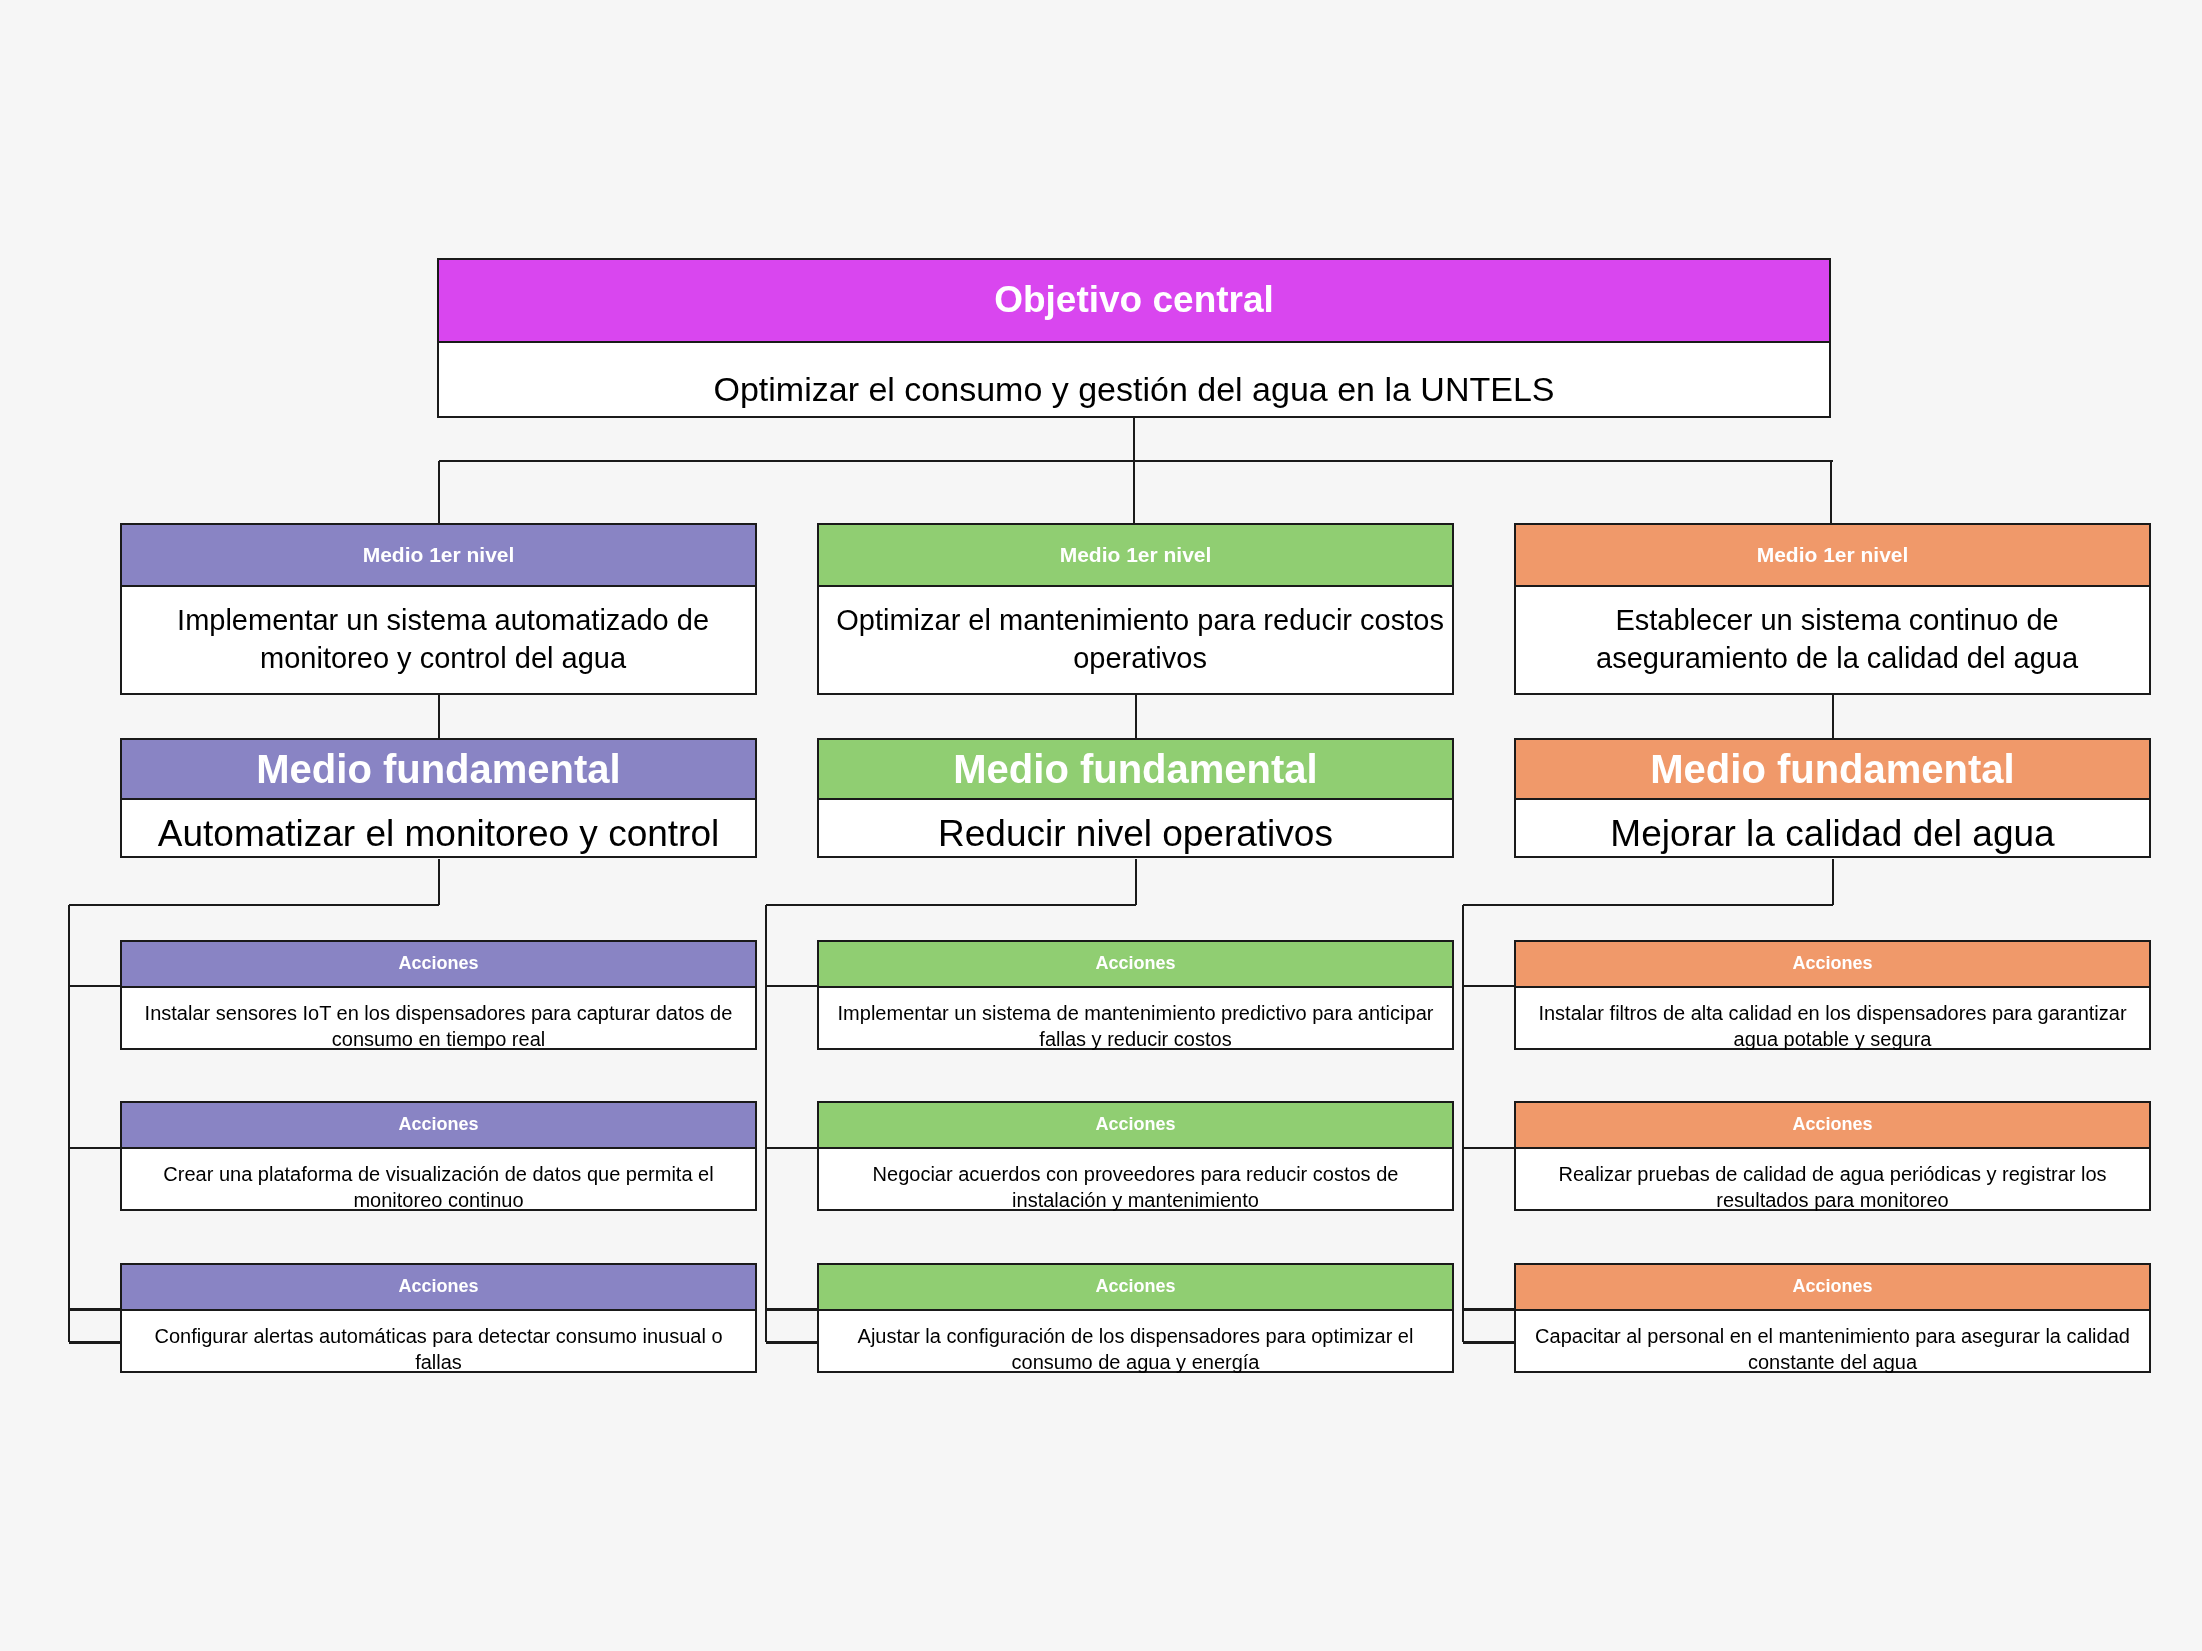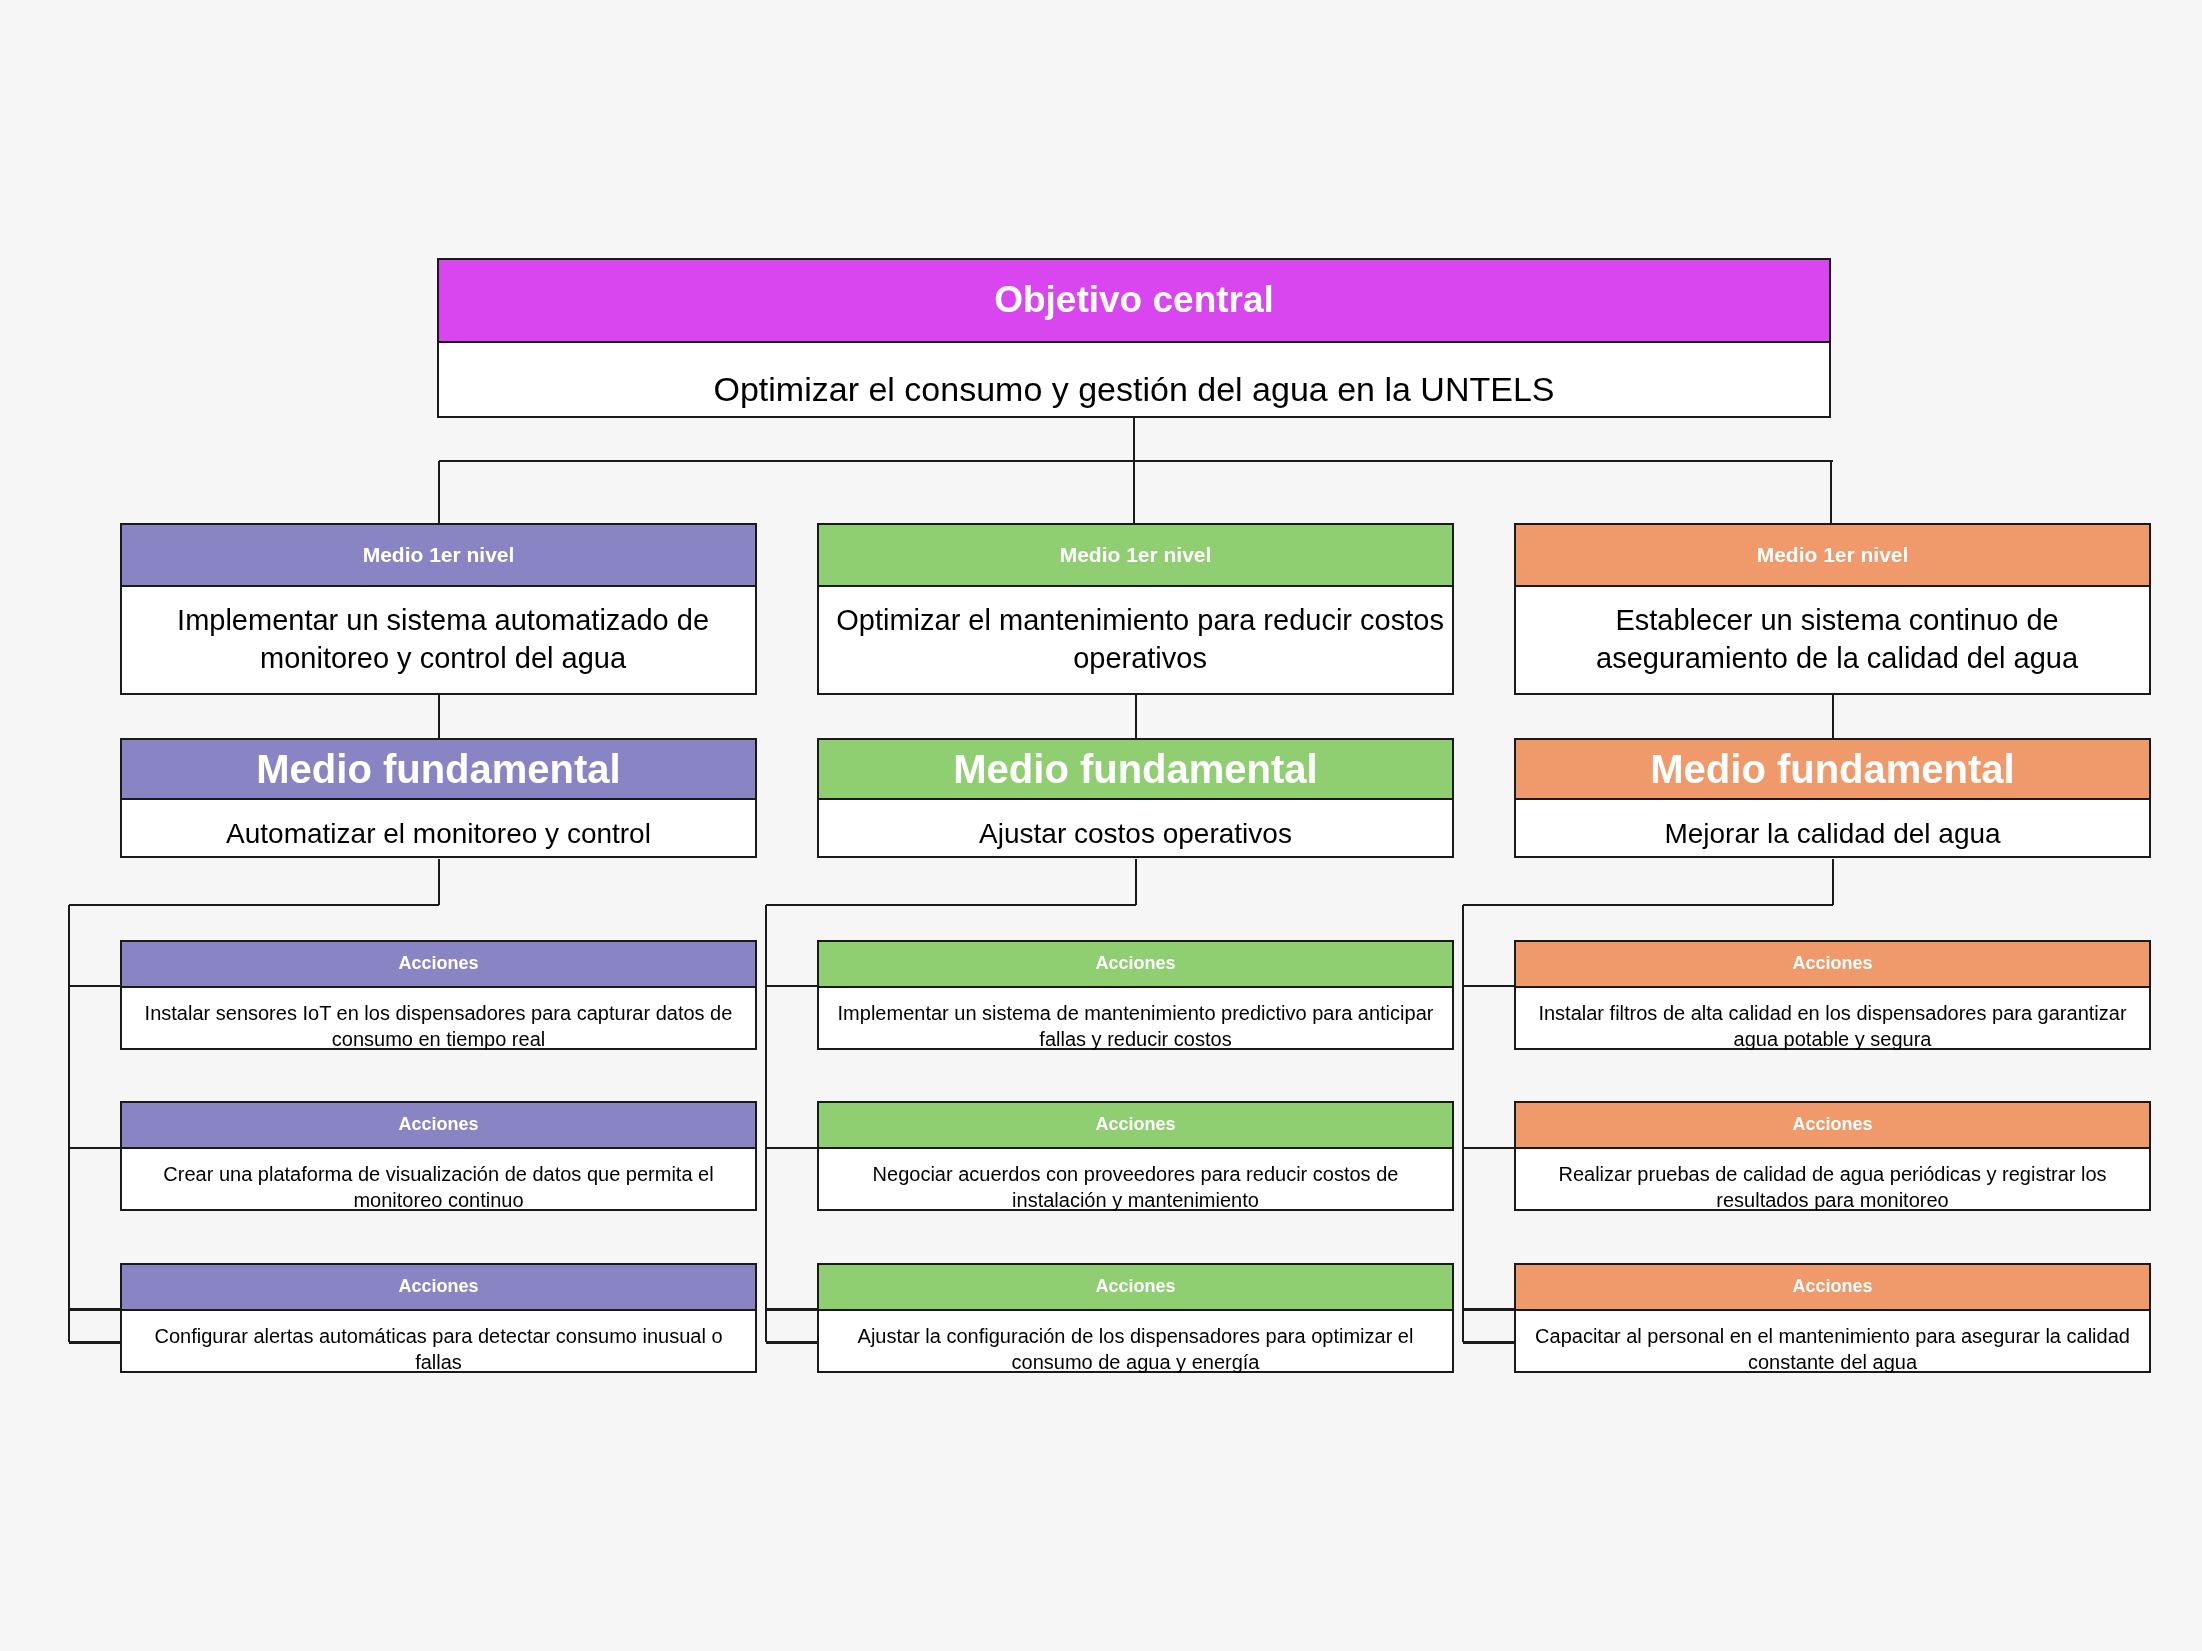--- a/index.html
+++ b/index.html
@@ -64,21 +64,21 @@
   .lvl1 { top: 523px; width: 637px; height: 172px; }
   .lvl1 .hdr { height: 62px; font-size: 21px; }
   .lvl1 .bdy { height: 105px; font-size: 29px; padding-left: 16px; }
   #n-l1-0 { left: 120px; }
   #n-l1-1 { left: 817px; }
   #n-l1-2 { left: 1514px; }
 
   
   .lvlf { top: 738px; width: 637px; height: 120px; }
   .lvlf .hdr { height: 60px; font-size: 40px; }
-  .lvlf .bdy { height: 69px; font-size: 28px; }
+  .lvlf .bdy { height: 69px; font-size: 37px; }
   #n-f-0 { left: 120px; }
   #n-f-1 { left: 817px; }
   #n-f-2 { left: 1514px; }
 
   
   .act { width: 637px; height: 110px; }
   .act .hdr { height: 46px; font-size: 18px; text-align: right; }
   .act .bdy { height: 76px; font-size: 20px; }
   .col0 { left: 120px; }
   .col1 { left: 817px; }
@@ -150,21 +150,21 @@
     <div class="hdr" style="background: rgb(240, 153, 106);">Medio 1er nivel</div>
     <div class="bdy">Establecer un sistema continuo de aseguramiento de la calidad del agua</div>
   </div>
 
   <div class="node lvlf" id="n-f-0">
     <div class="hdr" style="background: rgb(137, 132, 196);">Medio fundamental</div>
     <div class="bdy">Automatizar el monitoreo y control</div>
   </div>
   <div class="node lvlf" id="n-f-1">
     <div class="hdr" style="background: rgb(144, 206, 114);">Medio fundamental</div>
-    <div class="bdy">Ajustar costos operativos</div>
+    <div class="bdy">Reducir nivel operativos</div>
   </div>
   <div class="node lvlf" id="n-f-2">
     <div class="hdr" style="background: rgb(240, 153, 106);">Medio fundamental</div>
     <div class="bdy">Mejorar la calidad del agua</div>
   </div>
 
   <div class="node act col0 row0">
     <div class="hdr" style="background: rgb(137, 132, 196);">Acciones</div>
     <div class="bdy">Instalar sensores IoT en los dispensadores para capturar datos de consumo en tiempo real</div>
   </div>

